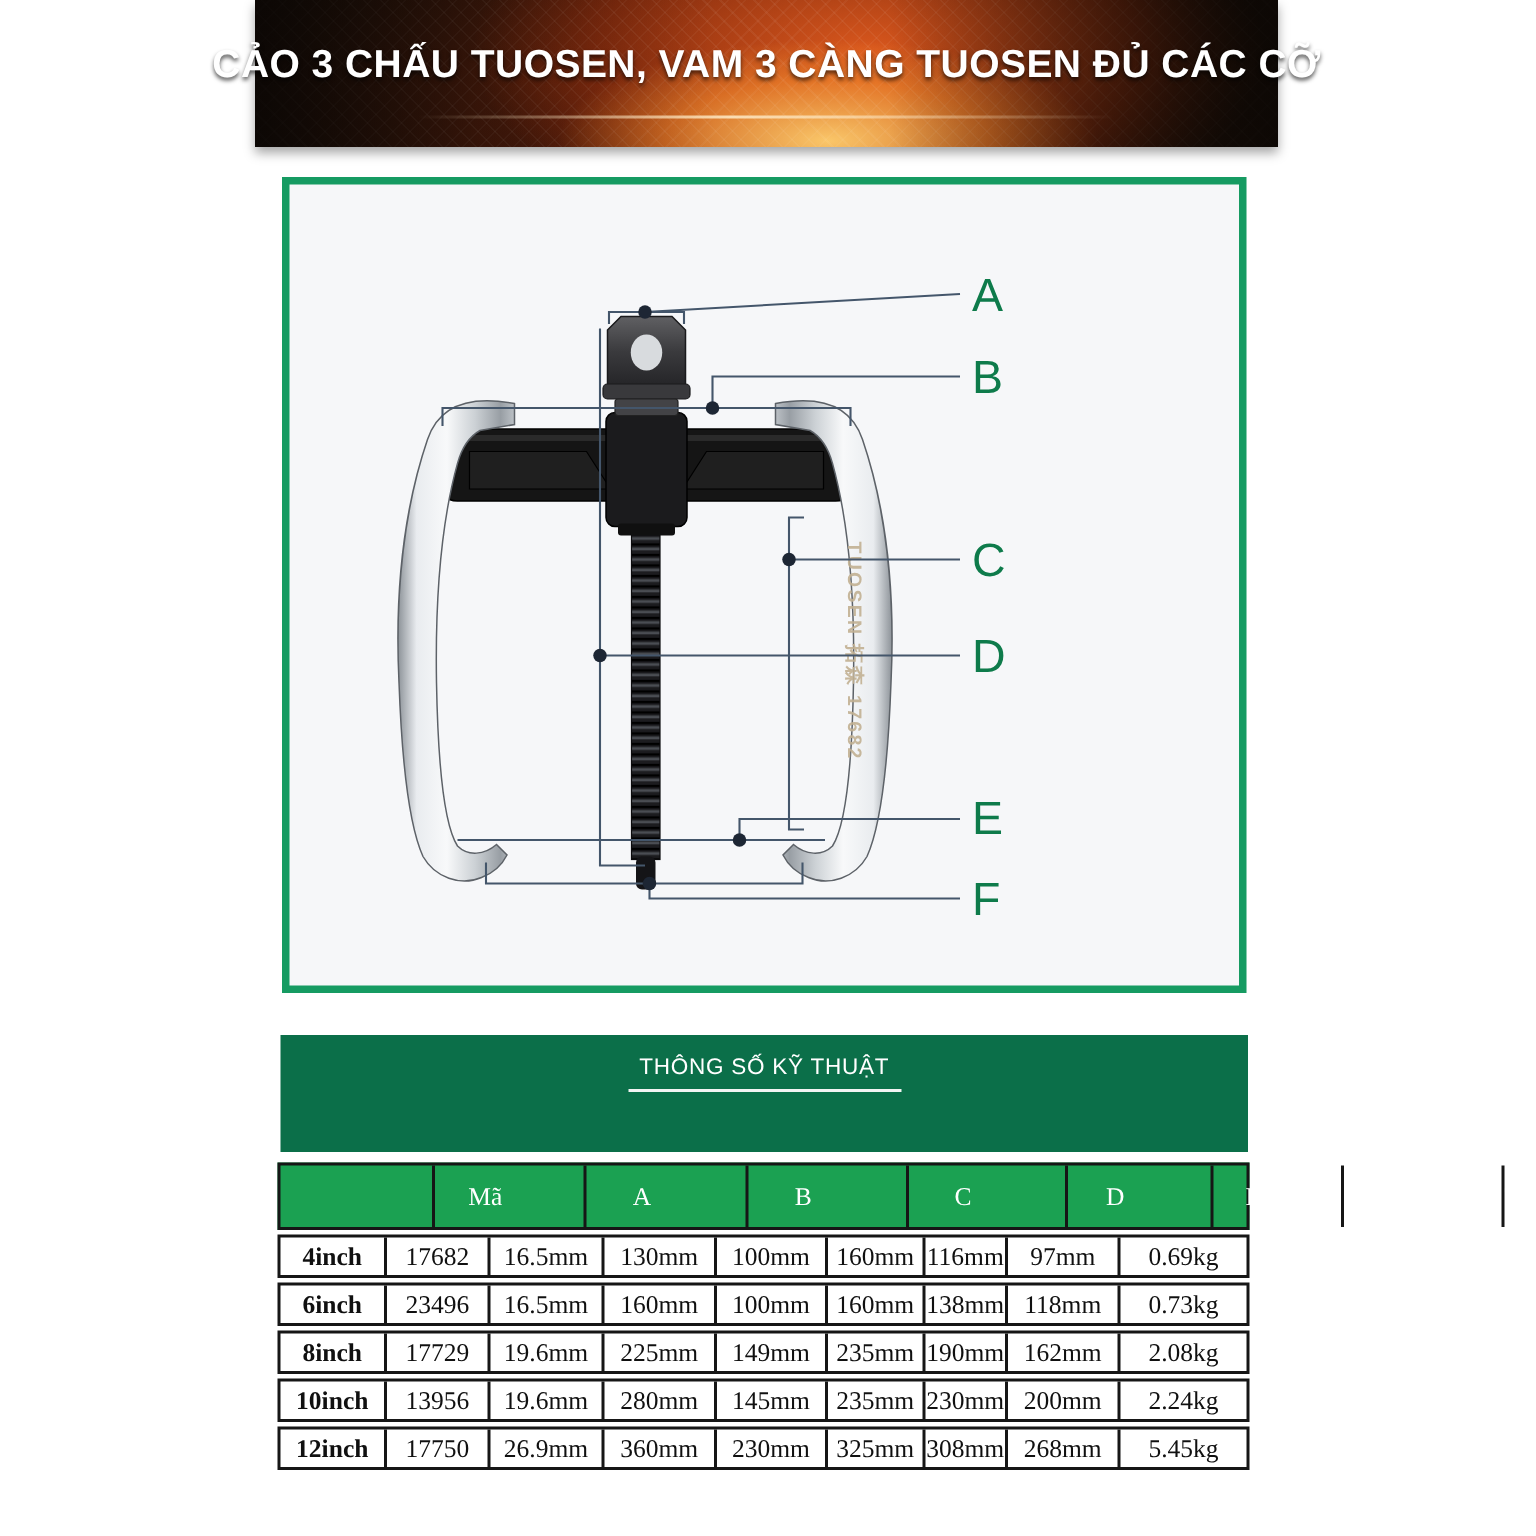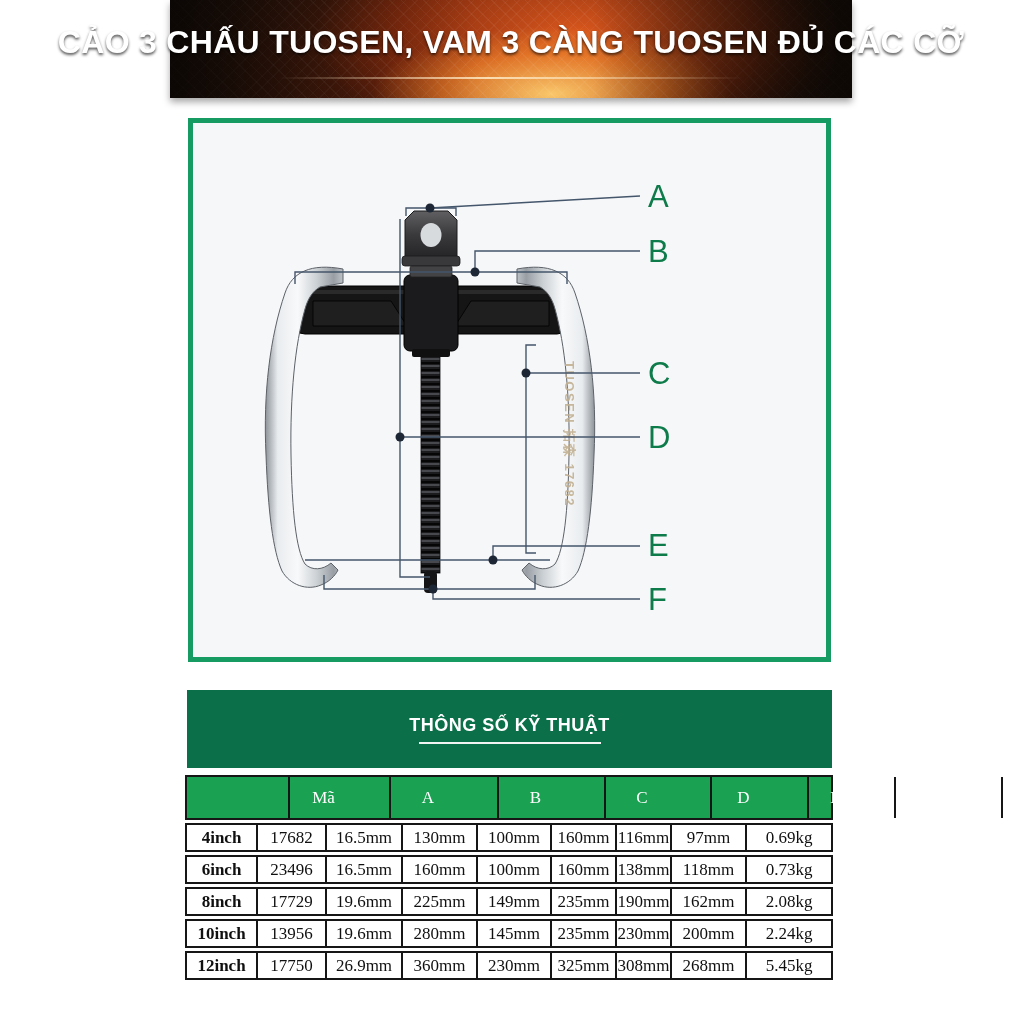--- a/index.html
+++ b/index.html
@@ -14,40 +14,40 @@
       repeating-linear-gradient(45deg, rgba(255,255,255,.05) 0 1px, rgba(0,0,0,0) 1px 8px),
       repeating-linear-gradient(-45deg, rgba(255,255,255,.04) 0 1px, rgba(0,0,0,0) 1px 8px),
       radial-gradient(ellipse 240px 90px at 56% 96%, rgba(255,206,110,.95), rgba(255,150,50,.55) 45%, rgba(0,0,0,0) 75%),
       radial-gradient(ellipse 330px 160px at 60% 35%, rgba(224,90,30,.95), rgba(170,55,16,.55) 55%, rgba(0,0,0,0) 80%),
       radial-gradient(ellipse 480px 260px at 48% 70%, rgba(130,38,12,.85), rgba(0,0,0,0) 75%),
       #171009;
     box-shadow:0 4px 7px rgba(0,0,0,.35);
     display:flex; align-items:center; justify-content:center;
   }
   .fire-banner .title {
-    color:#ffffff; font-size:32px; font-weight:700; letter-spacing:.3px;
+    color:#ffffff; font-size:26px; font-weight:700; letter-spacing:.3px;
     text-shadow:0 2px 3px rgba(0,0,0,.65); white-space:nowrap; margin-top:-14px;
   }
   .fire-banner .glow-line {
     position:absolute; left:16%; bottom:19px; width:68%; height:2px;
     background:linear-gradient(90deg, rgba(255,240,210,0), rgba(255,236,200,.85) 45%, rgba(255,240,210,.6) 60%, rgba(255,240,210,0));
   }
 
   
   .product-frame {
     position:absolute; left:188px; top:118px; width:643px; height:544px;
     border:5px solid #169b62; background:#f6f7f9;
   }
 
   
   .spec-banner {
     position:absolute; left:187px; top:690px; width:645px; height:78px;
     background:#0b6f49; color:#fff; text-align:center;
   }
-  .spec-banner .vi { font-size:18px; font-weight:700; letter-spacing:.5px; margin-top:25px; }
+  .spec-banner .vi { font-size:15px; font-weight:400; letter-spacing:.5px; margin-top:13px; }
   .spec-banner .divider { width:182px; height:2px; background:#f2f4f3; margin:6px auto 5px auto; }
   .spec-banner .en { font-size:13px; font-weight:700; letter-spacing:.4px; }
 
   
   .spec-table { position:absolute; left:185px; top:775px; width:648px;
                 font-family:"Liberation Serif", serif; color:#101010; }
   .t-row {
     display:grid;
     grid-template-columns:69px 69px 76px 75px 74px 65px 55px 75px 86px;
     border:2px solid #161616; background:#ffffff; height:29px; margin-top:3px;

